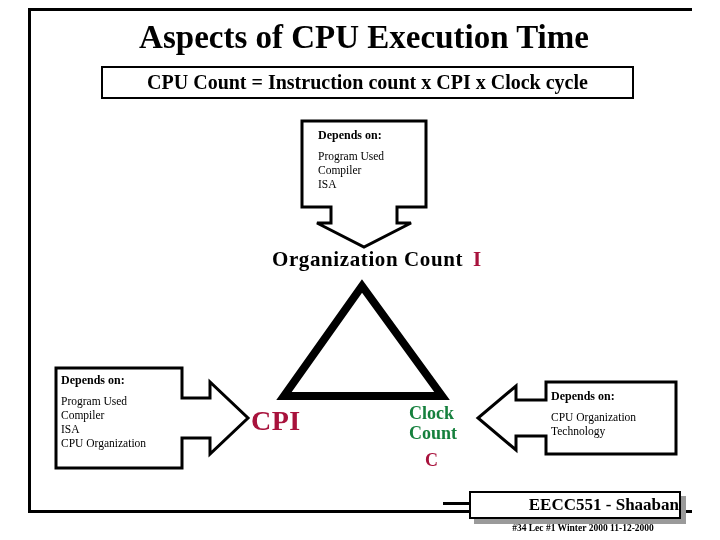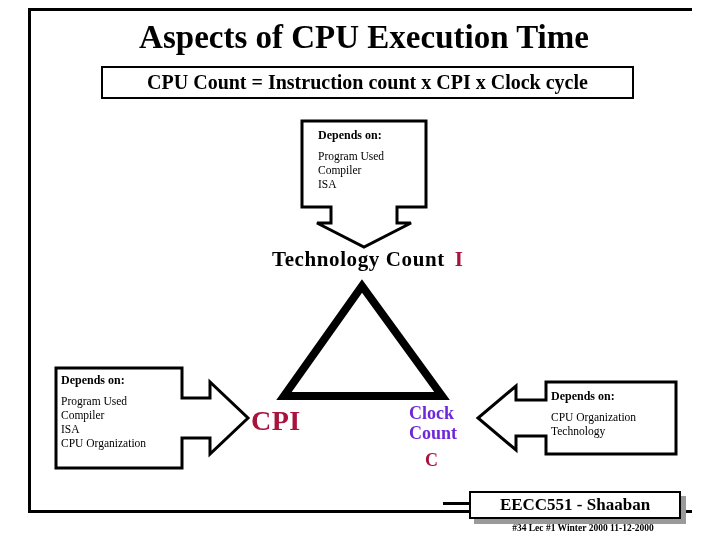--- a/index.html
+++ b/index.html
@@ -131,21 +131,21 @@
     font-family: "Liberation Serif", "DejaVu Serif", serif;
   }
 
   
   #clock-label {
     position: absolute;
     left: 409px;
     top: 403px;
     font-size: 18px;
     font-weight: bold;
-    color: #6d28d9;
+    color: #15803d;
     line-height: 1.12;
     white-space: nowrap;
     font-family: "Liberation Serif", "DejaVu Serif", serif;
   }
   #clock-c {
     position: absolute;
     left: 425px;
     top: 450px;
     font-size: 18px;
     font-weight: bold;
@@ -174,21 +174,21 @@
     position: absolute;
     left: 469px;
     top: 491px;
     width: 212px;
     height: 28px;
     background: #ffffff;
     border: 2px solid #000000;
     box-sizing: border-box;
     display: flex;
     align-items: center;
-    justify-content: center;
+    justify-content: flex-end;
   }
   #footer-title {
     font-size: 17px;
     font-weight: bold;
     color: #000000;
     white-space: nowrap;
     font-family: "Liberation Serif", "DejaVu Serif", serif;
   }
   #footer-meta {
     position: absolute;
@@ -220,21 +220,21 @@
     <path d="M2,2 L126,2 L126,88 L97,88 L97,104 L111,104 L64,128 L17,104 L31,104 L31,88 L2,88 Z" fill="#ffffff" stroke="#000000" stroke-width="3" stroke-linejoin="miter"></path>
   </svg>
   <div class="callout-text" id="top-callout-text">
     <div class="callout-head">Depends on:</div>
     <div class="callout-line">Program Used</div>
     <div class="callout-line">Compiler</div>
     <div class="callout-line">ISA</div>
   </div>
 
   <div id="instr-count">
-    <span>Technology Count</span><span class="accent">I</span>
+    <span>Organization Count</span><span class="accent">I</span>
   </div>
 
   <svg class="callout-svg" id="triangle-shape" width="170" height="122" viewBox="0 0 170 122">
     <polygon points="84,6 164,116 6,116" fill="#ffffff" stroke="#000000" stroke-width="8" stroke-linejoin="miter"></polygon>
   </svg>
 
   <svg class="callout-svg" id="left-callout-shape" width="196" height="104" viewBox="0 0 196 104">
     <path d="M2,2 L128,2 L128,32 L156,32 L156,16 L194,52 L156,88 L156,72 L128,72 L128,102 L2,102 Z" fill="#ffffff" stroke="#000000" stroke-width="3" stroke-linejoin="miter"></path>
   </svg>
   <div class="callout-text" id="left-callout-text">

